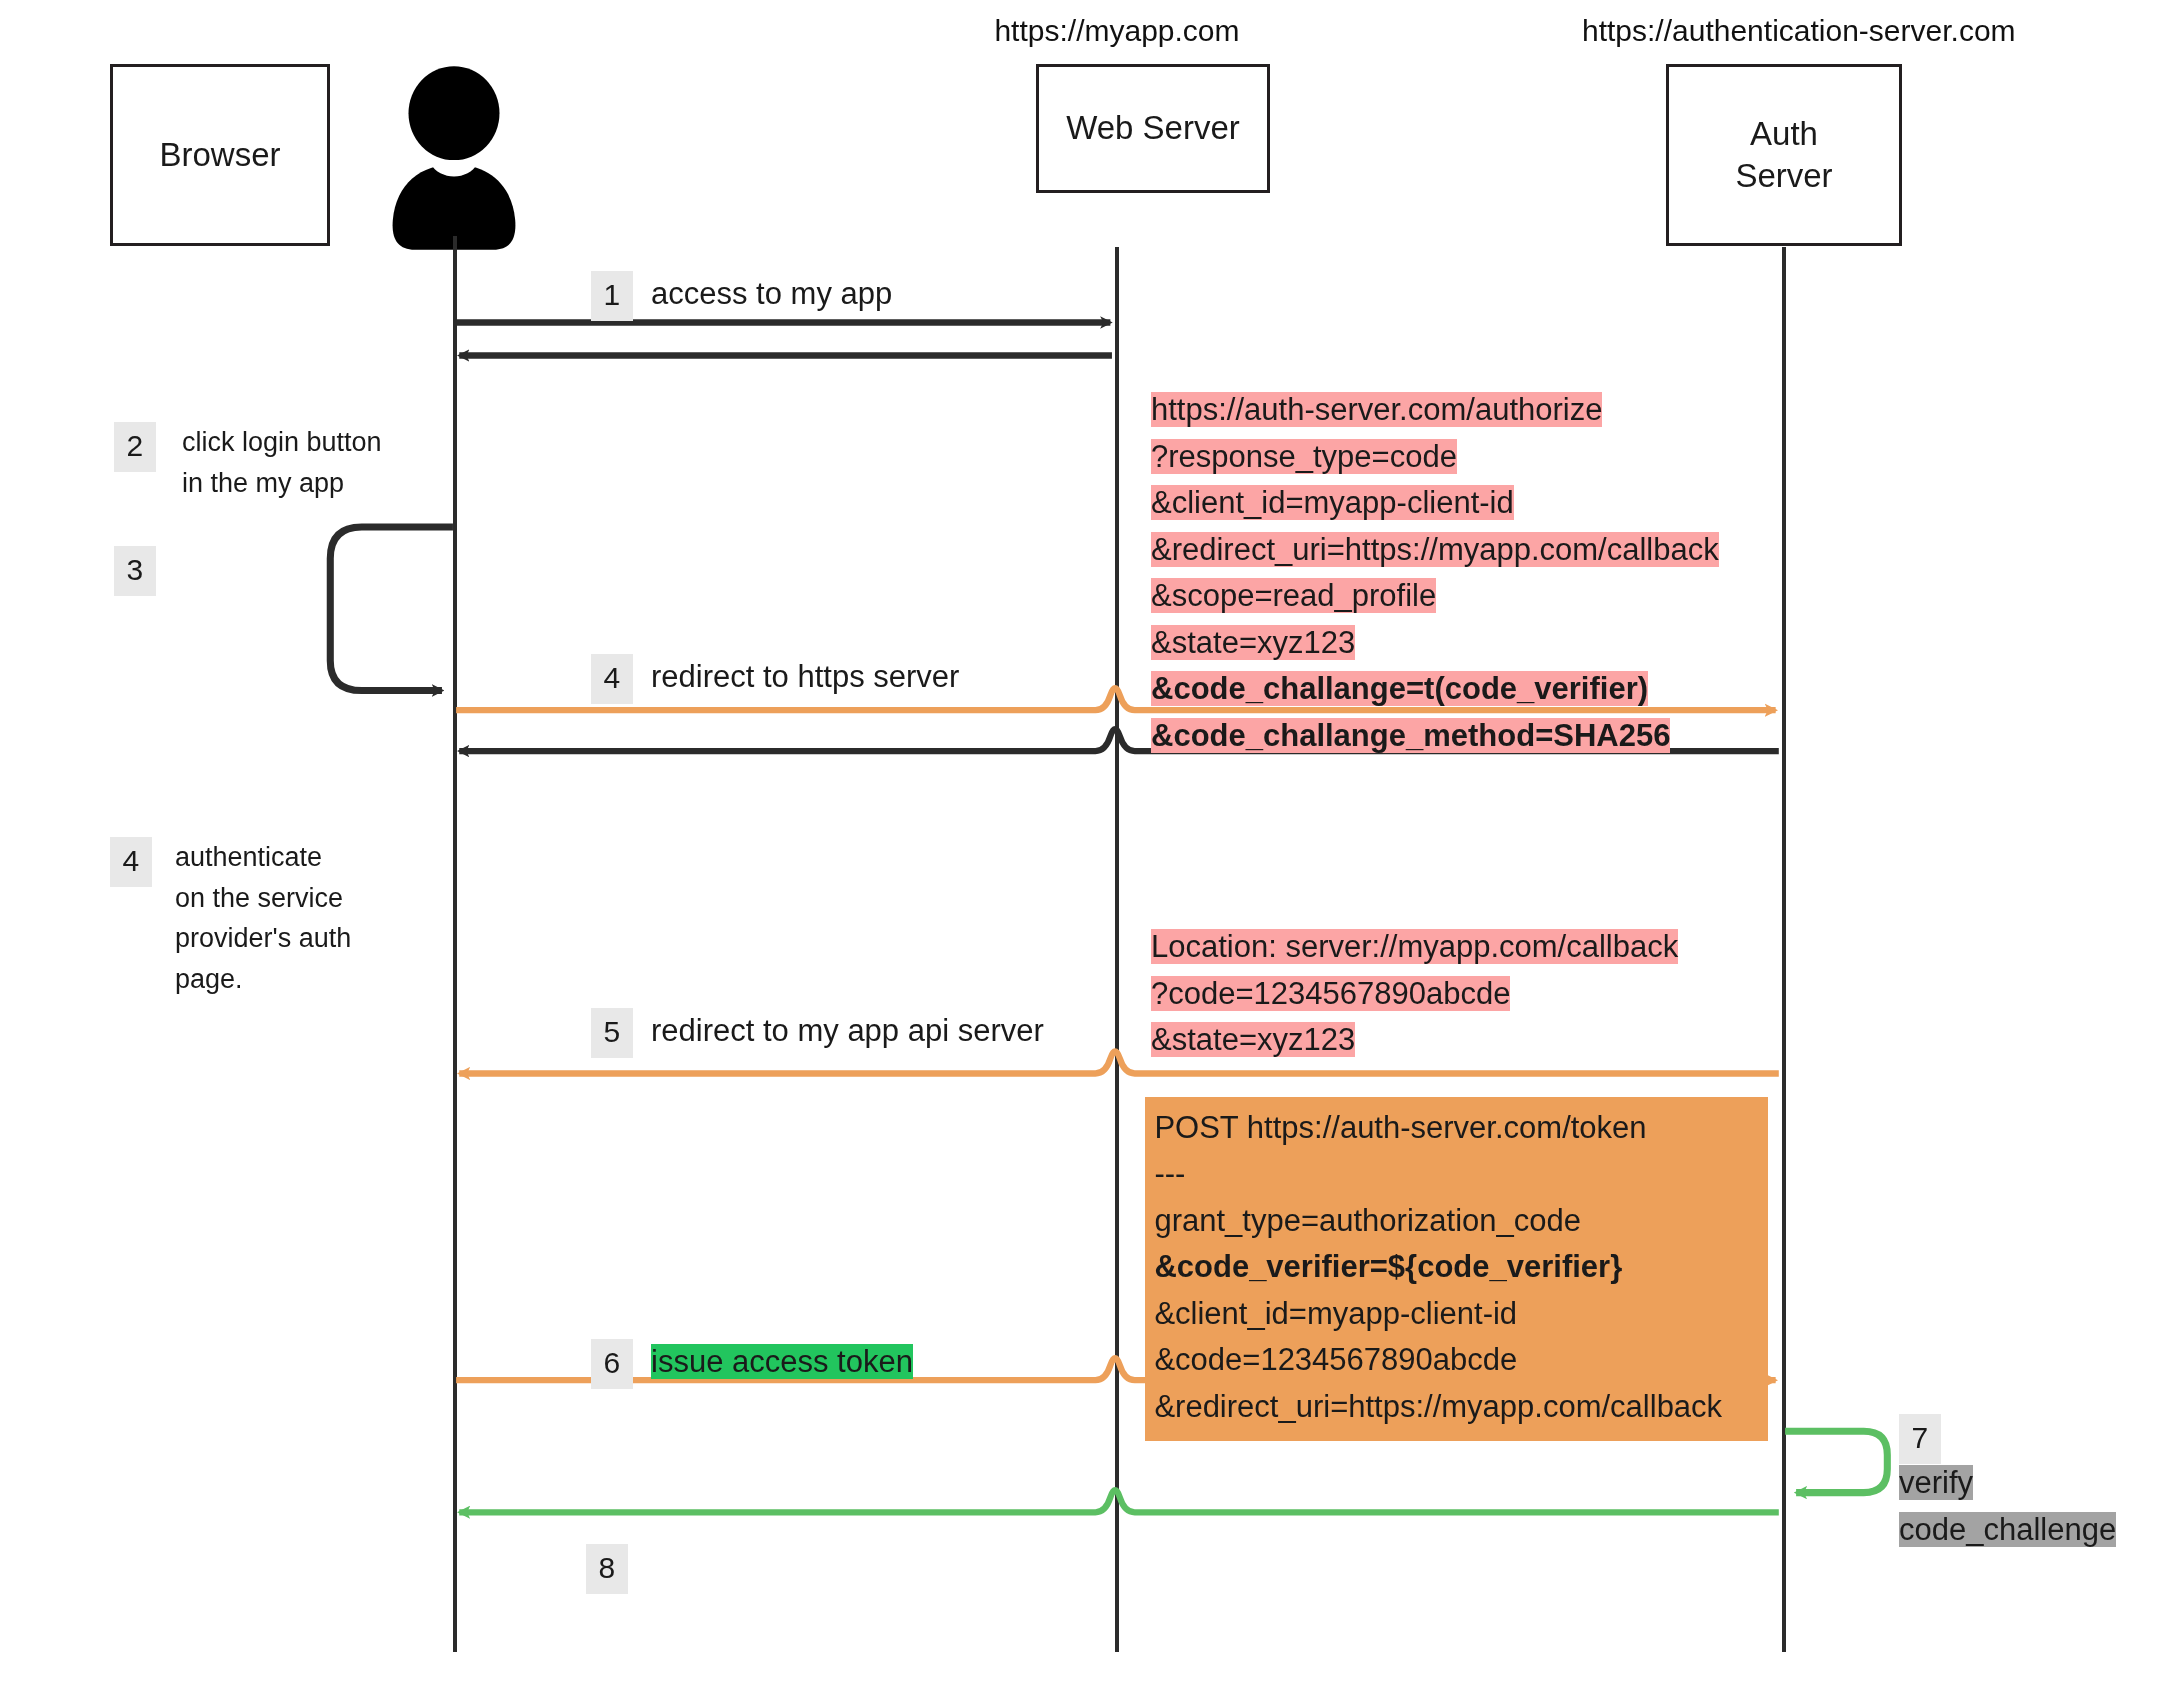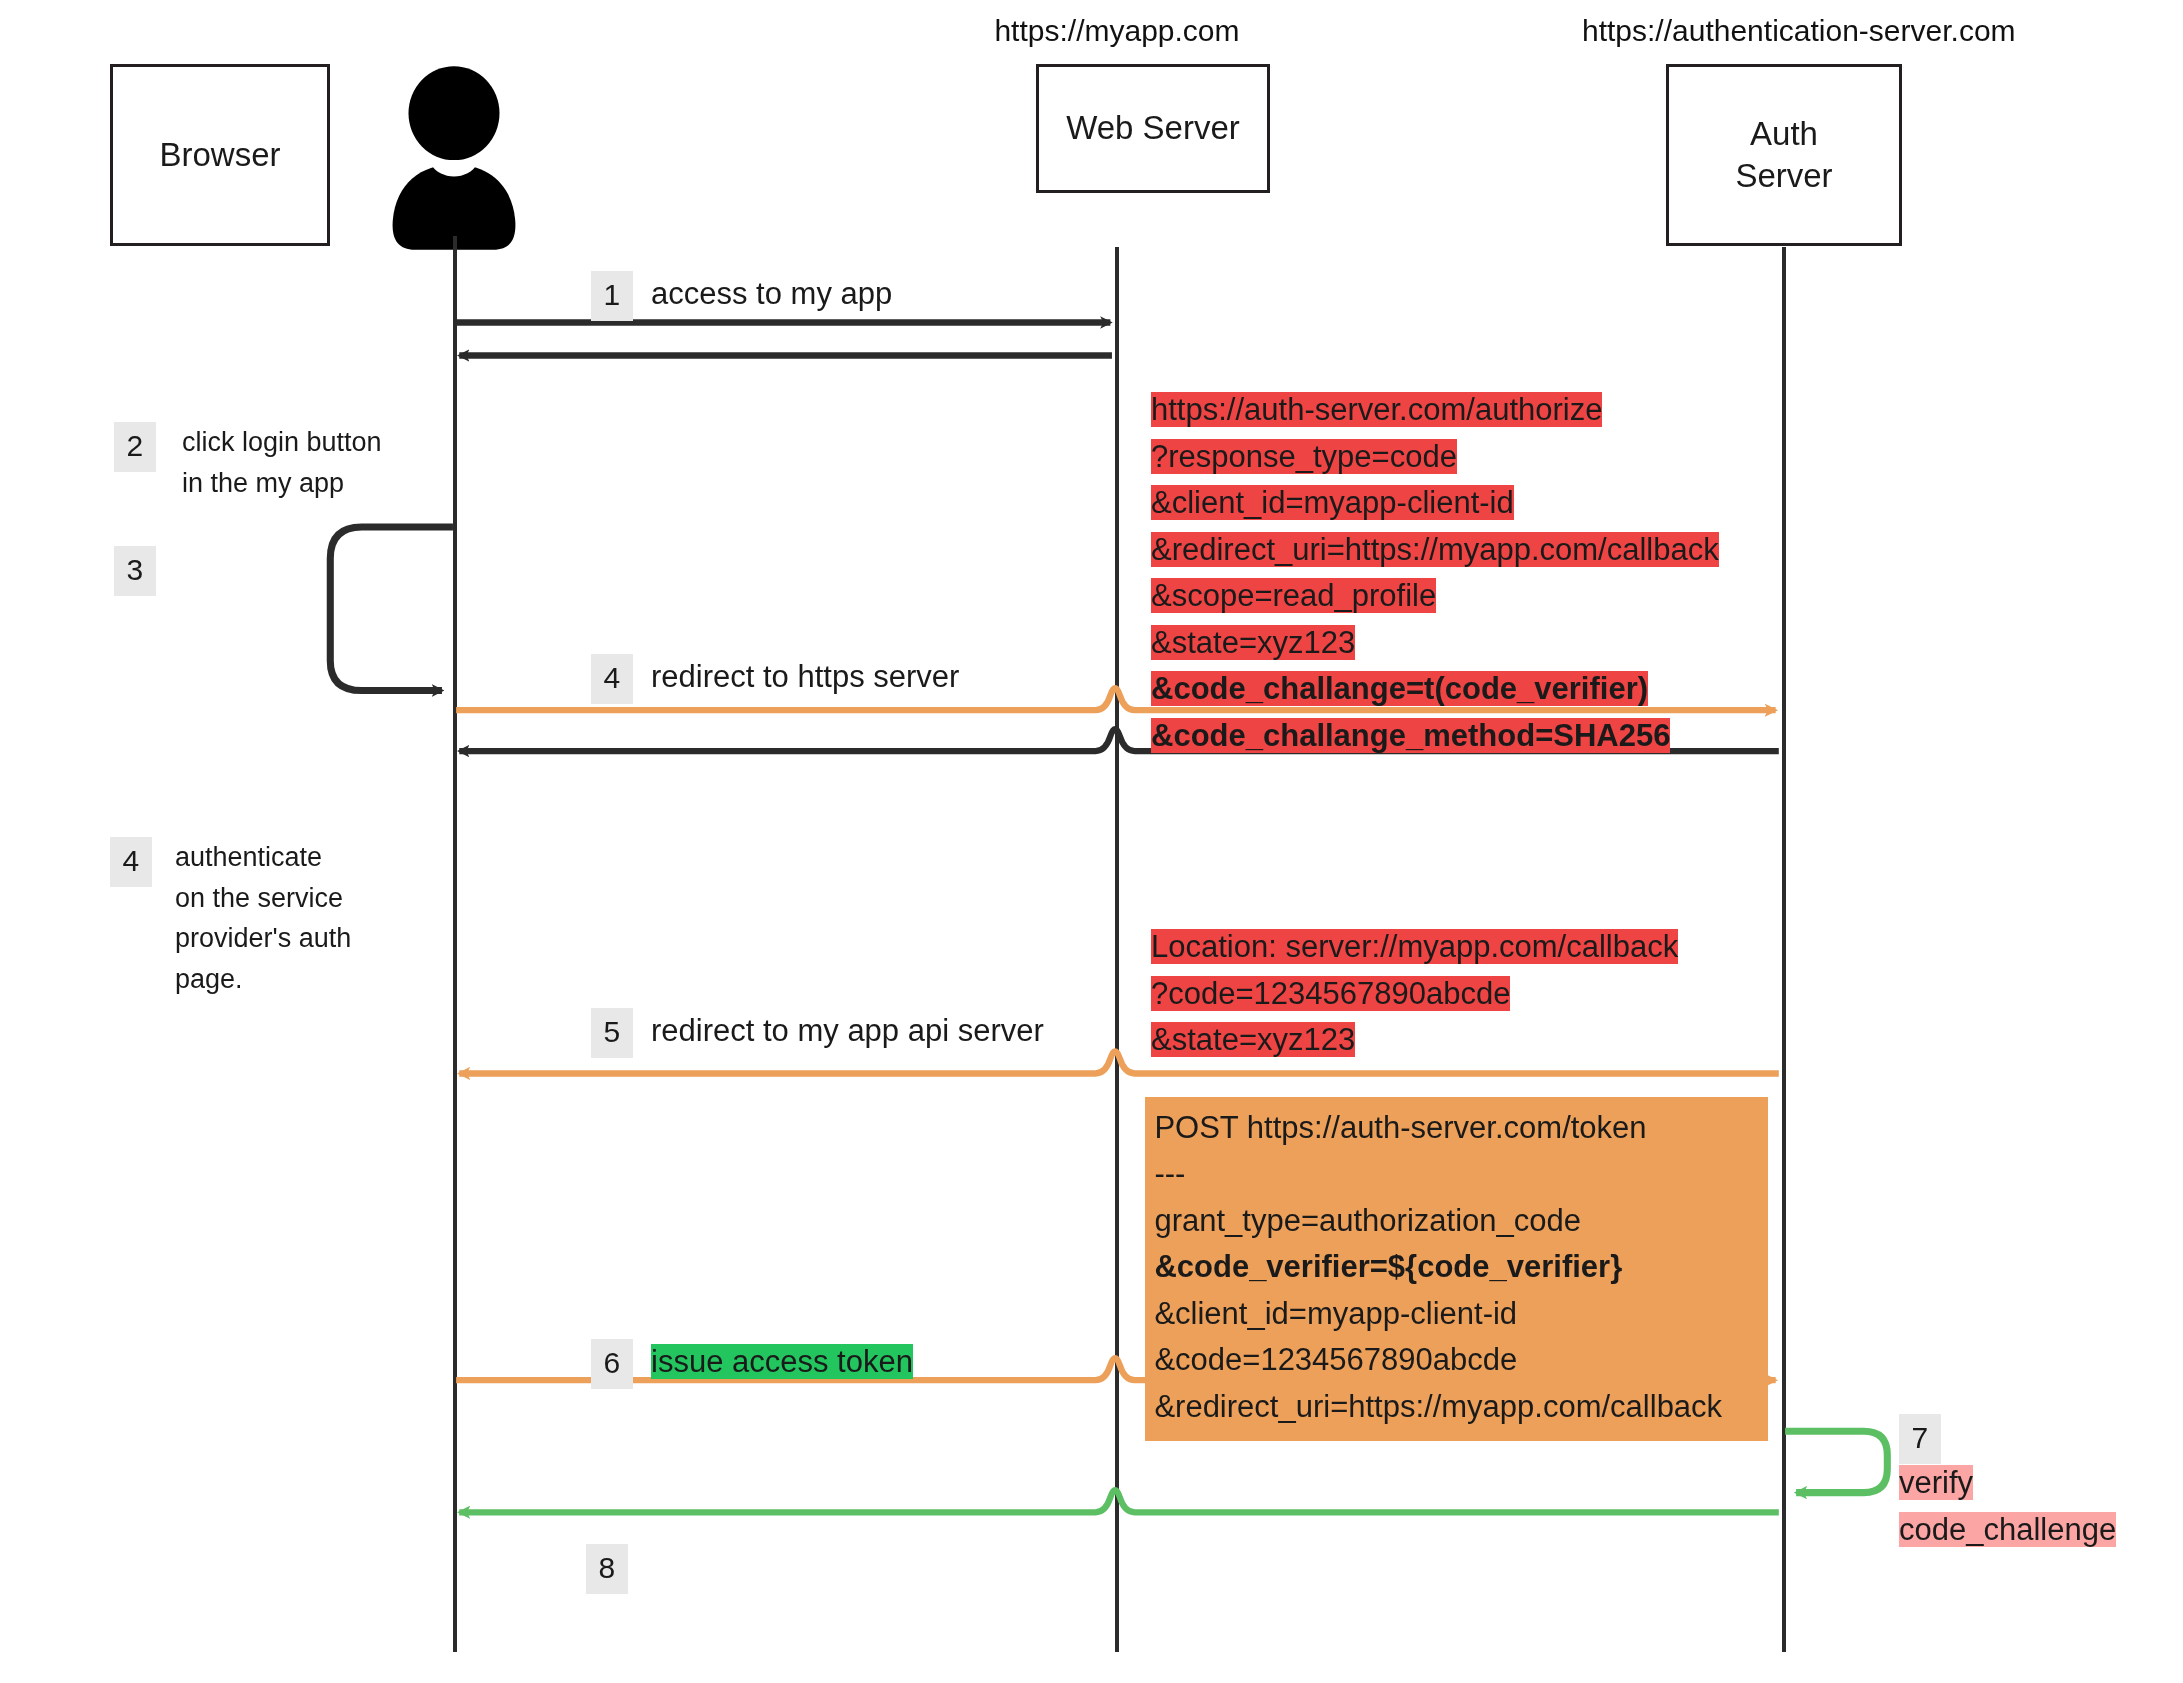--- a/index.html
+++ b/index.html
@@ -64,33 +64,33 @@
     white-space:pre-line;
   }
   .note-hl{
     position:absolute;
     font-size:31px;
     line-height:1.50;
     color:#1a1a1a;
     white-space:pre-line;
   }
   .note-hl span.seg{
-    background:#ef4444;
+    background:#fca5a5;
     box-decoration-break:clone;
     -webkit-box-decoration-break:clone;
   }
   .msg-label{
     position:absolute;
     font-size:31px;
     line-height:1.50;
     color:#1a1a1a;
     white-space:pre-line;
   }
   .msg-label.hl-orange span.seg{background:#22c55e;box-decoration-break:clone;-webkit-box-decoration-break:clone;}
-  .msg-label.hl-green span.seg{background:#fca5a5;box-decoration-break:clone;-webkit-box-decoration-break:clone;}
+  .msg-label.hl-green span.seg{background:#a3a3a3;box-decoration-break:clone;-webkit-box-decoration-break:clone;}
   svg.arrows{
     position:absolute;
     left:0;top:0;
     width:2183px;height:1683px;
     pointer-events:none;
   }
 </style>
 </head>
 <body>
 

